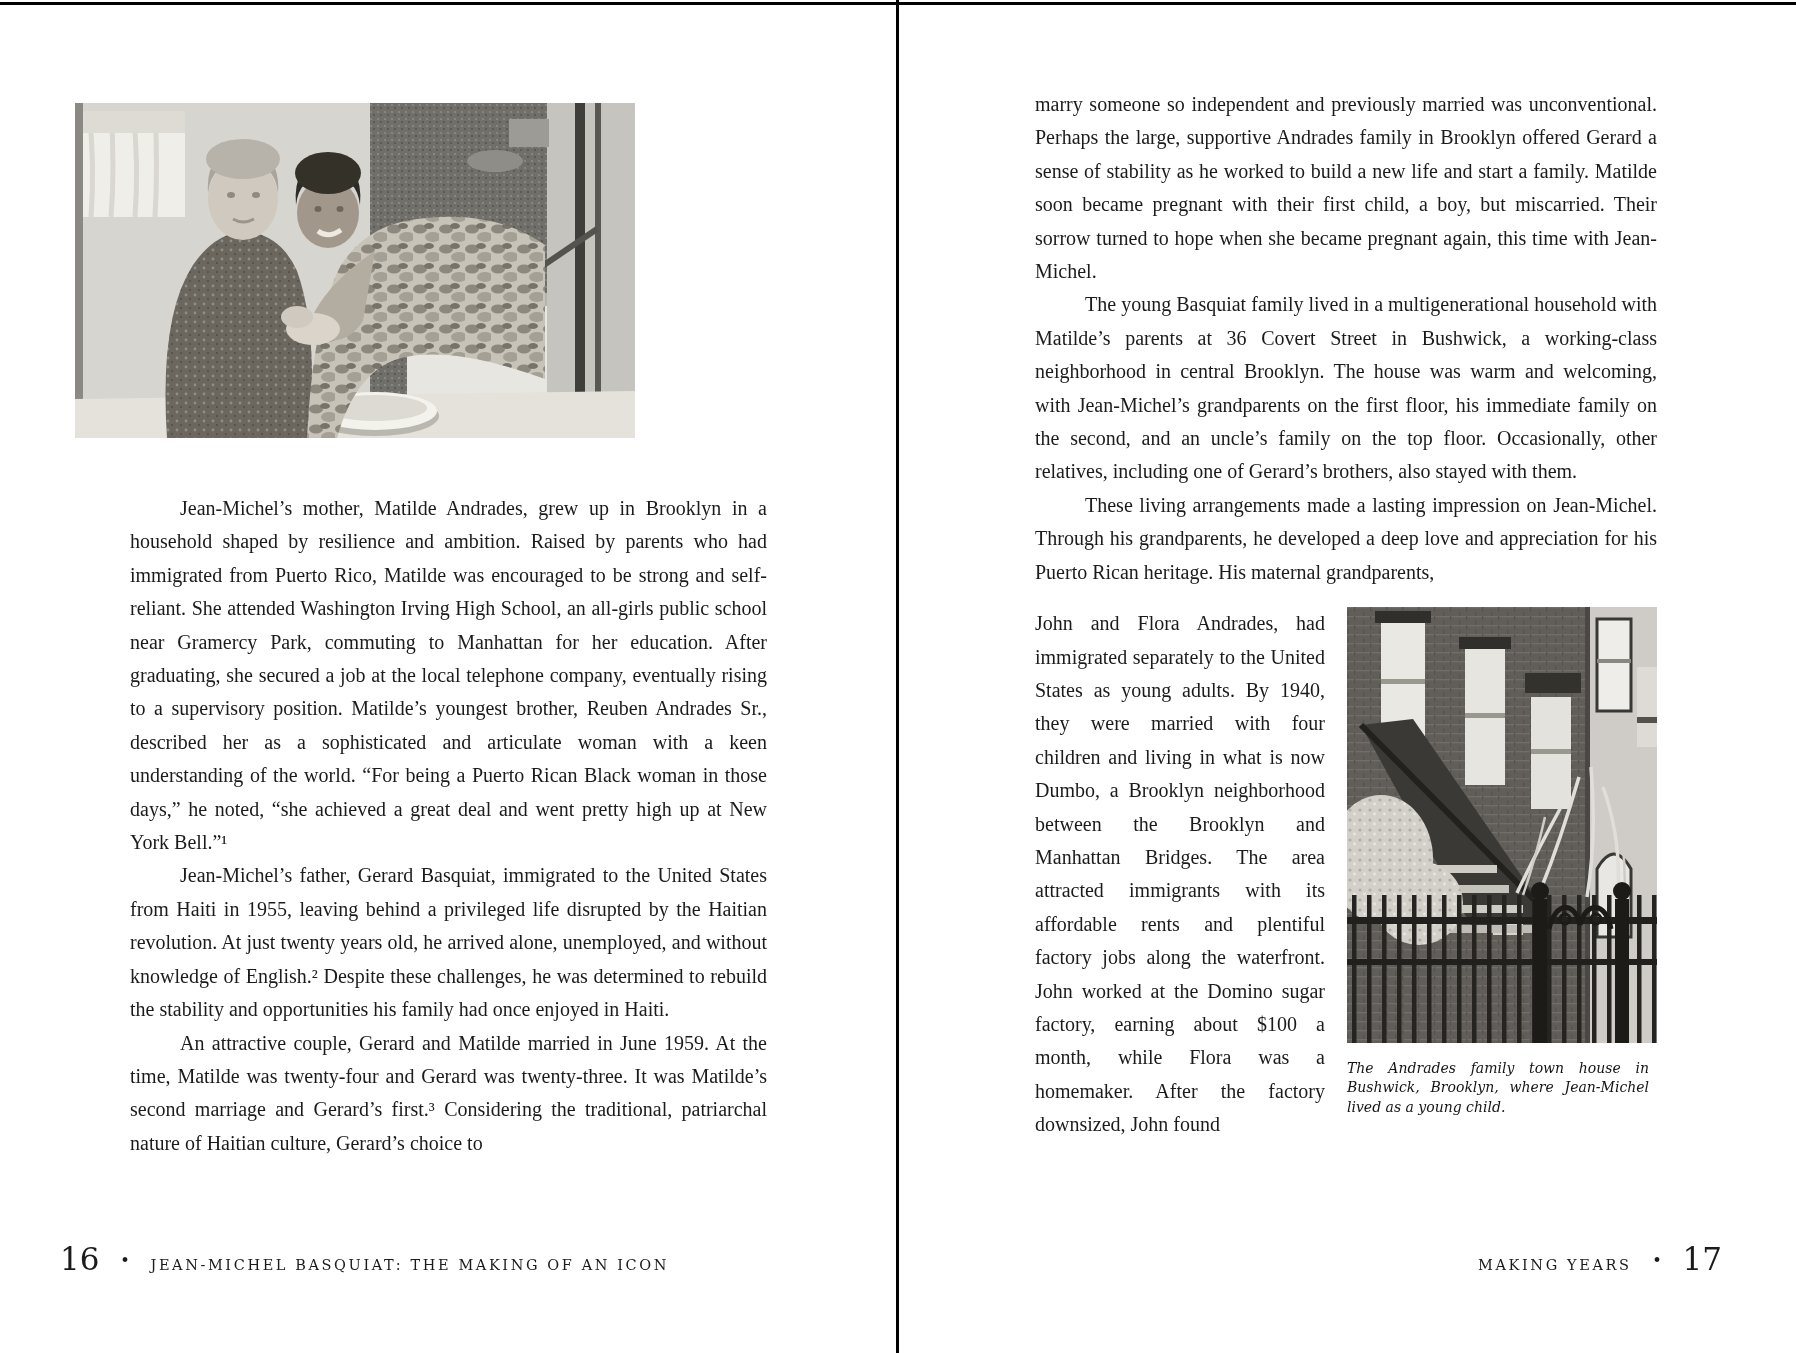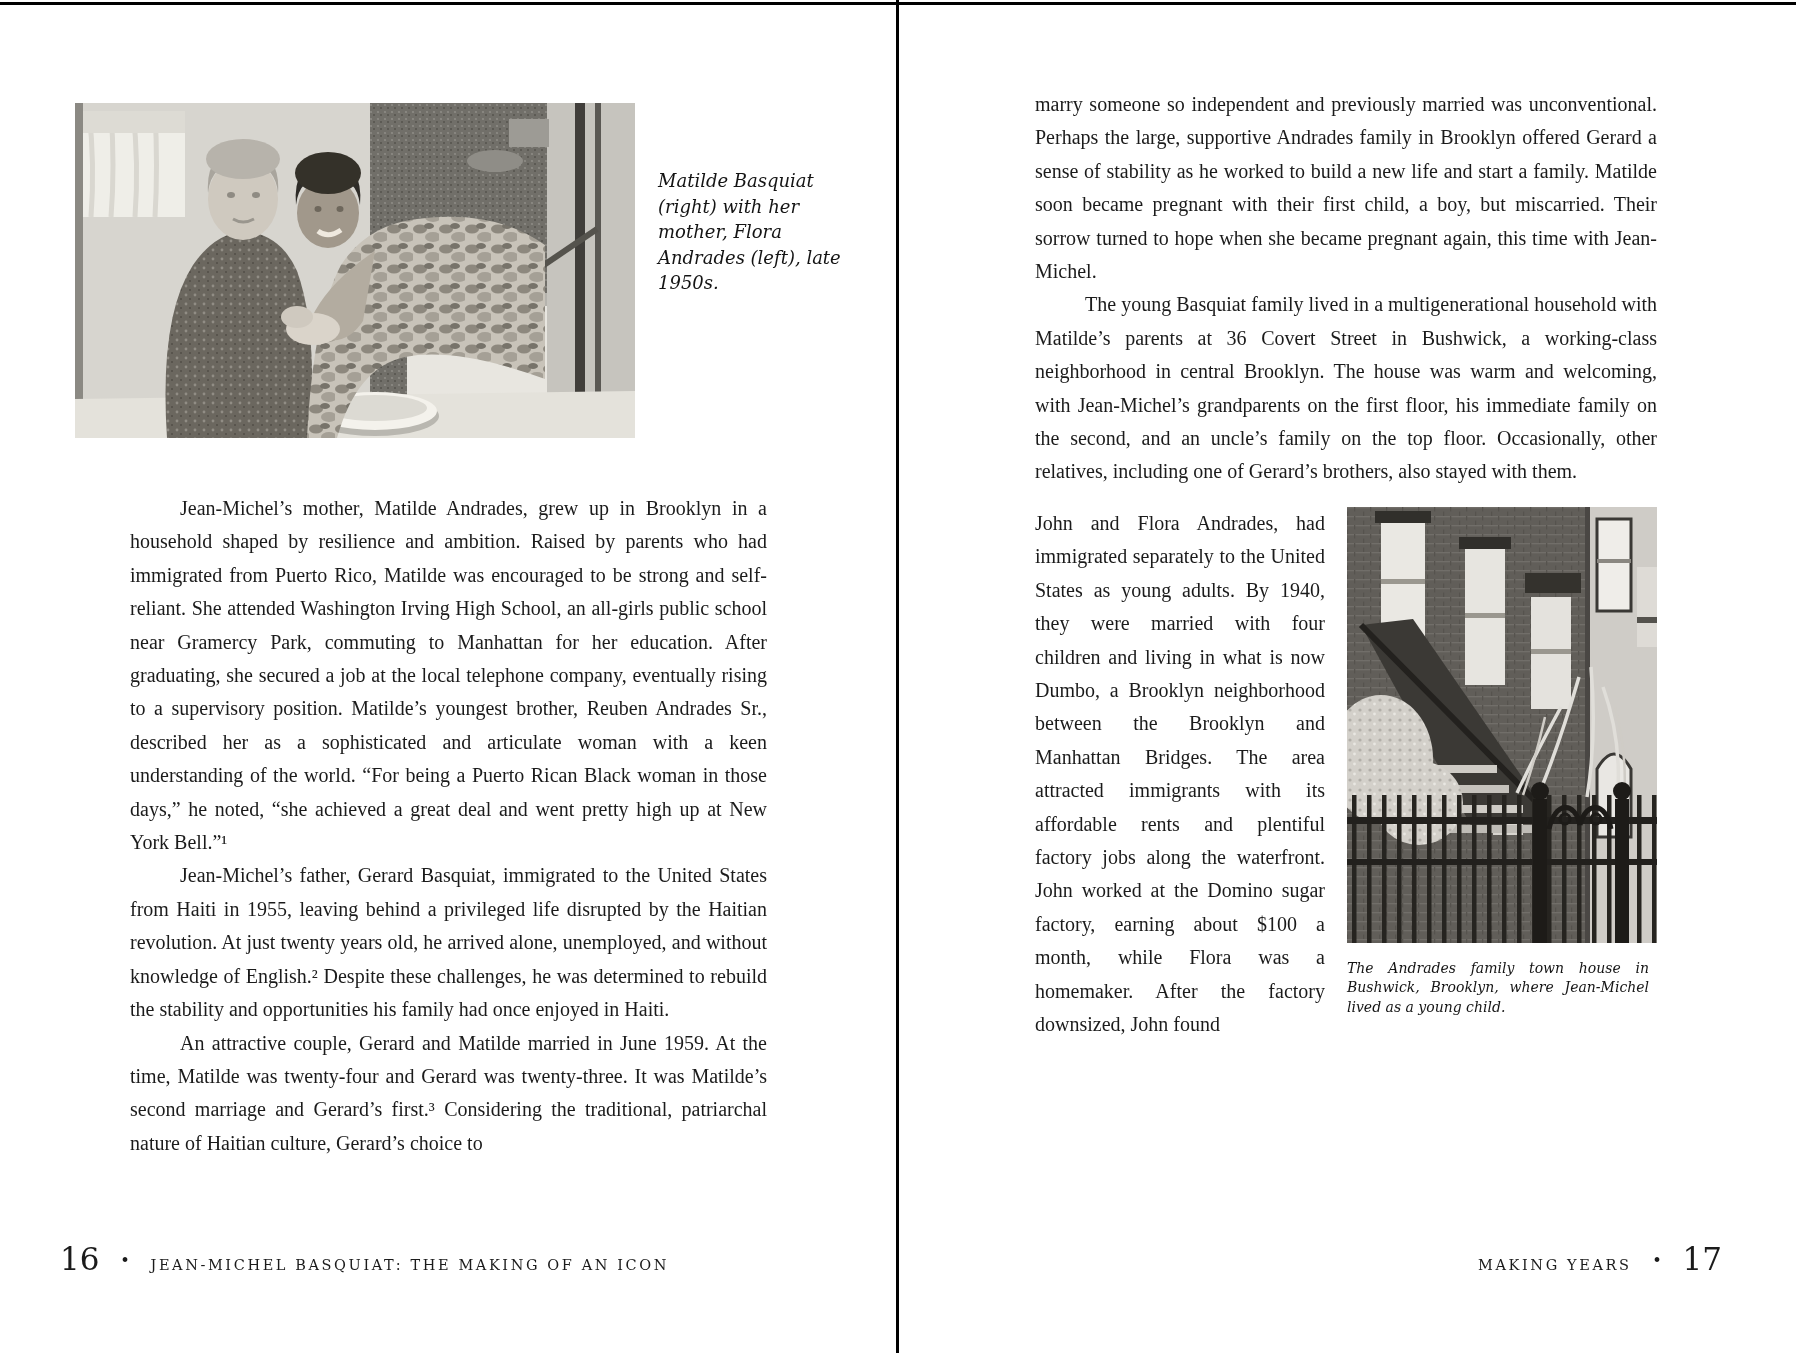--- a/index.html
+++ b/index.html
@@ -110,37 +110,37 @@
         <ellipse cx="253" cy="70" rx="33" ry="21" fill="#343129"></ellipse>
         <ellipse cx="243" cy="106" rx="3.5" ry="3" fill="#6e675c"></ellipse>
         <ellipse cx="265" cy="106" rx="3.5" ry="3" fill="#6e675c"></ellipse>
         <path d="M243,128 Q253,136 266,127" stroke="#efe9df" stroke-width="5" fill="none"></path>
         <path d="M300,148 Q258,176 240,208 Q230,228 250,236 Q272,242 288,218" fill="#b3aca0"></path>
         <ellipse cx="238" cy="226" rx="27" ry="16" fill="#dad4ca"></ellipse>
         <ellipse cx="222" cy="214" rx="16" ry="11" fill="#cfc9bf"></ellipse>
       </g>
     </svg>
   </figure>
-  <div class="caption-left">Matilde Basquiat (right) with her mother, Flora Andrades (left), late 1950s.</div>
 
   <div class="body-left body-text">
     <p>Jean-Michel’s mother, Matilde Andrades, grew up in Brooklyn in a household shaped by resilience and ambition. Raised by parents who had immigrated from Puerto Rico, Matilde was encouraged to be strong and self-reliant. She attended Washington Irving High School, an all-girls public school near Gramercy Park, commuting to Manhattan for her education. After graduating, she secured a job at the local telephone company, eventually rising to a supervisory position. Matilde’s youngest brother, Reuben Andrades Sr., described her as a sophisticated and articulate woman with a keen understanding of the world. “For being a Puerto Rican Black woman in those days,” he noted, “she achieved a great deal and went pretty high up at New York Bell.”¹</p>
     <p>Jean-Michel’s father, Gerard Basquiat, immigrated to the United States from Haiti in 1955, leaving behind a privileged life disrupted by the Haitian revolution. At just twenty years old, he arrived alone, unemployed, and without knowledge of English.² Despite these challenges, he was determined to rebuild the stability and opportunities his family had once enjoyed in Haiti.</p>
     <p>An attractive couple, Gerard and Matilde married in June 1959. At the time, Matilde was twenty-four and Gerard was twenty-three. It was Matilde’s second marriage and Gerard’s first.³ Considering the traditional, patriarchal nature of Haitian culture, Gerard’s choice to</p>
   </div>
 
   <footer class="page-footer footer-left">
     <span class="pagenum">16</span>
     <span class="footer-bullet">•</span>
     <span class="footer-title">JEAN-MICHEL BASQUIAT: THE MAKING OF AN ICON</span>
   </footer>
 
   <div class="body-right body-text">
     <p class="no-indent">marry someone so independent and previously married was unconventional. Perhaps the large, supportive Andrades family in Brooklyn offered Gerard a sense of stability as he worked to build a new life and start a family. Matilde soon became pregnant with their first child, a boy, but miscarried. Their sorrow turned to hope when she became pregnant again, this time with Jean-Michel.</p>
     <p>The young Basquiat family lived in a multigenerational household with Matilde’s parents at 36 Covert Street in Bushwick, a working-class neighborhood in central Brooklyn. The house was warm and welcoming, with Jean-Michel’s grandparents on the first floor, his immediate family on the second, and an uncle’s family on the top floor. Occasionally, other relatives, including one of Gerard’s brothers, also stayed with them.</p>
+    <p>These living arrangements made a lasting impression on Jean-Michel. Through his grandparents, he developed a deep love and appreciation for his Puerto Rican heritage. His maternal grandparents,</p>
 
     <div class="wrap-row">
       <p class="wrap-text no-indent">John and Flora Andrades, had immigrated separately to the United States as young adults. By 1940, they were married with four children and living in what is now Dumbo, a Brooklyn neighborhood between the Brooklyn and Manhattan Bridges. The area attracted immigrants with its affordable rents and plentiful factory jobs along the waterfront. John worked at the Domino sugar factory, earning about $100 a month, while Flora was a homemaker. After the factory downsized, John found</p>
 
       <figure class="figure-right">
         <svg class="photo-right" viewBox="0 0 310 436" preserveAspectRatio="none">
           <defs>
             <pattern id="bricks" width="16" height="9" patternUnits="userSpaceOnUse">
               <rect width="16" height="9" fill="#615e59"></rect>
               <rect y="0" width="16" height="1.3" fill="#716e69"></rect>

